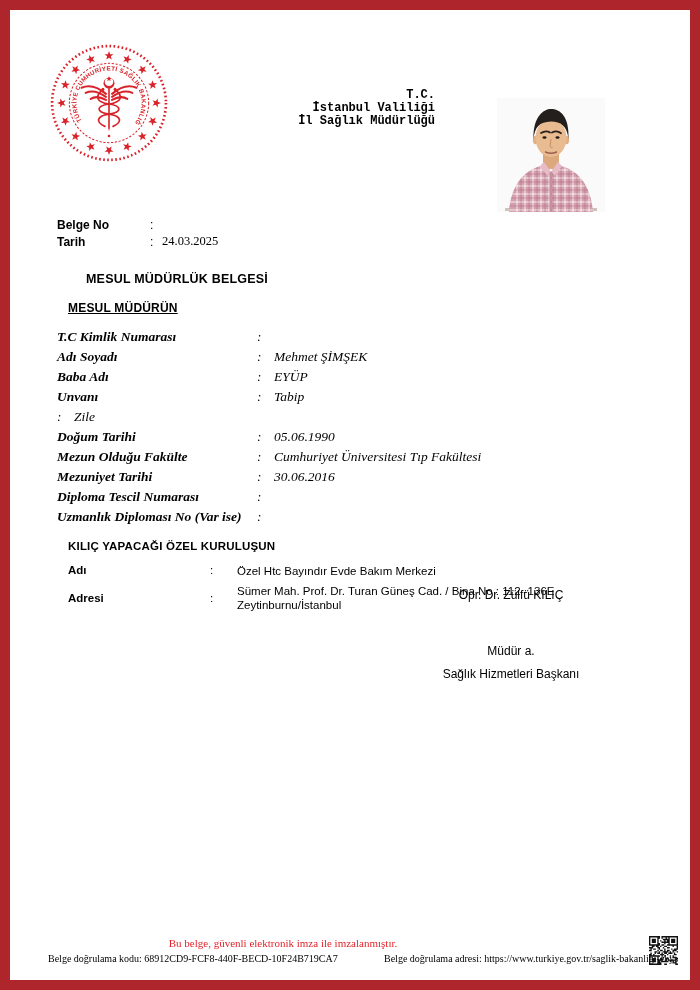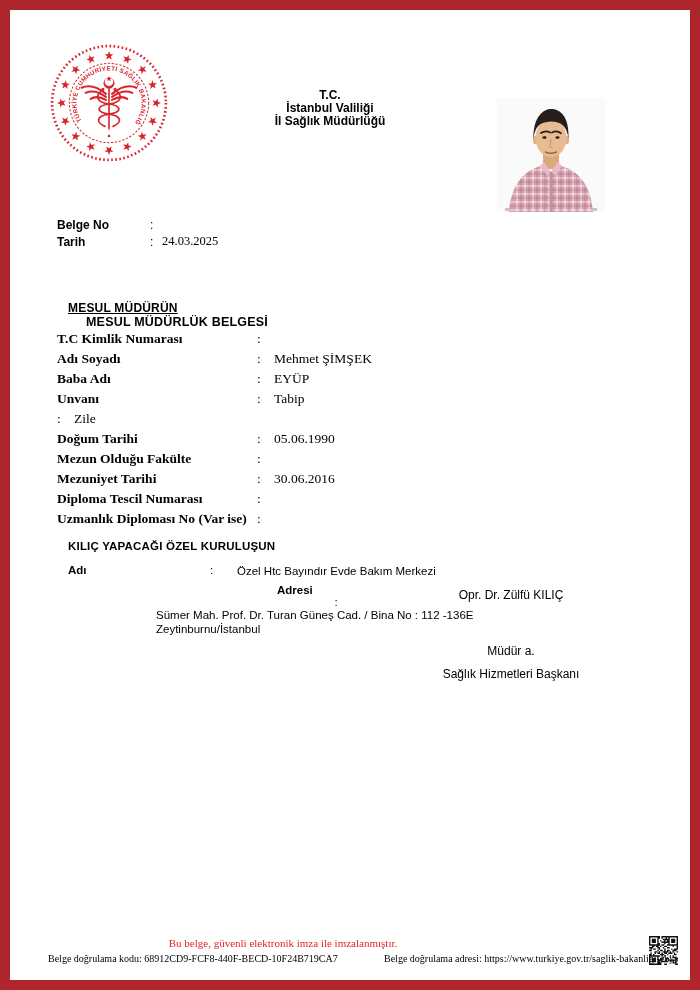--- a/index.html
+++ b/index.html
@@ -2,47 +2,47 @@
 <html><head>
 <meta charset="utf-8">
 <style>
   html,body{margin:0;padding:0;background:#ffffff;}
   .page{position:relative;width:700px;height:990px;background:#fff;overflow:hidden;
         font-family:"Liberation Sans",sans-serif;color:#000;}
   .frame{position:absolute;inset:0;border:10px solid #ae252b;pointer-events:none;z-index:5;}
   .abs{position:absolute;}
 
   
-  .gov-header{left:225px;top:89px;width:210px;text-align:center;
-              font-weight:bold;font-size:12px;line-height:13px;}
+  .gov-header{left:225px;top:89px;width:210px;text-align:right;
+              font-weight:bold;font-size:12px;line-height:13px;font-family:Liberation Mono, monospace;}
   .logo{left:48px;top:42px;width:122px;height:122px;}
   .photo{left:497px;top:98px;width:108px;height:114px;}
 
   
   .meta{left:57px;top:216px;width:400px;}
   .meta .row{display:flex;height:17px;align-items:center;font-size:12px;}
   .meta .lbl{width:93px;font-weight:bold;}
   .meta .col{width:12px;}
   .meta .val{font-family:"Liberation Serif",serif;font-size:12.5px;}
 
-  .doc-title{left:86px;top:272px;font-weight:bold;font-size:12.5px;letter-spacing:.2px;margin-top:43px;}
+  .doc-title{left:86px;top:272px;font-weight:bold;font-size:12.5px;letter-spacing:.2px;}
   .sec-head1{left:68px;top:301px;font-weight:bold;font-size:12px;letter-spacing:.2px;text-decoration:underline;}
   .sec-head2{left:68px;top:540px;font-weight:bold;font-size:11.5px;letter-spacing:.2px;}
 
   
   .fields{left:57px;top:329px;width:590px;font-family:"Liberation Serif",serif;font-size:13.5px;}
-  .fields .row{display:flex;height:20px;align-items:center;}
+  .fields .row{display:flex;height:20px;align-items:flex-start;font-style:italic;}
   .fields .lbl{width:200px;font-weight:bold;}
   .fields .col{width:17px;}
 
   
   .org{font-size:11.5px;}
   .org .lbl{font-weight:bold;}
   .org-row1{left:68px;top:564px;width:560px;display:flex;}
-  .org-row2{left:68px;top:584px;width:560px;display:flex;align-items:center;flex-direction:column;}
+  .org-row2{left:68px;top:584px;width:560px;display:flex;align-items:center;}
   .org .lblc{width:142px;}
   .org .colc{width:27px;}
   .org .valc{width:384px;line-height:14px;}
 
   
   .sig{width:260px;left:381px;text-align:center;font-size:12px;}
   .sig1{top:588px;} .sig2{top:644px;} .sig3{top:667px;}
 
   
   .esign{left:0;top:937px;width:566px;text-align:center;color:#e2242b;
@@ -191,20 +191,21 @@
       <span class="val">Zile</span>
     </div>
     <div class="row">
       <span class="lbl">Doğum Tarihi</span>
       <span class="col">:</span>
       <span class="val">05.06.1990</span>
     </div>
     <div class="row">
       <span class="lbl">Mezun Olduğu Fakülte</span>
       <span class="col">:</span>
+      <span class="val">Cumhuriyet Üniversitesi Tıp Fakültesi</span>
     </div>
     <div class="row">
       <span class="lbl">Mezuniyet Tarihi</span>
       <span class="col">:</span>
       <span class="val">30.06.2016</span>
     </div>
     <div class="row">
       <span class="lbl">Diploma Tescil Numarası</span>
       <span class="col">:</span>
       <span class="val"></span>

